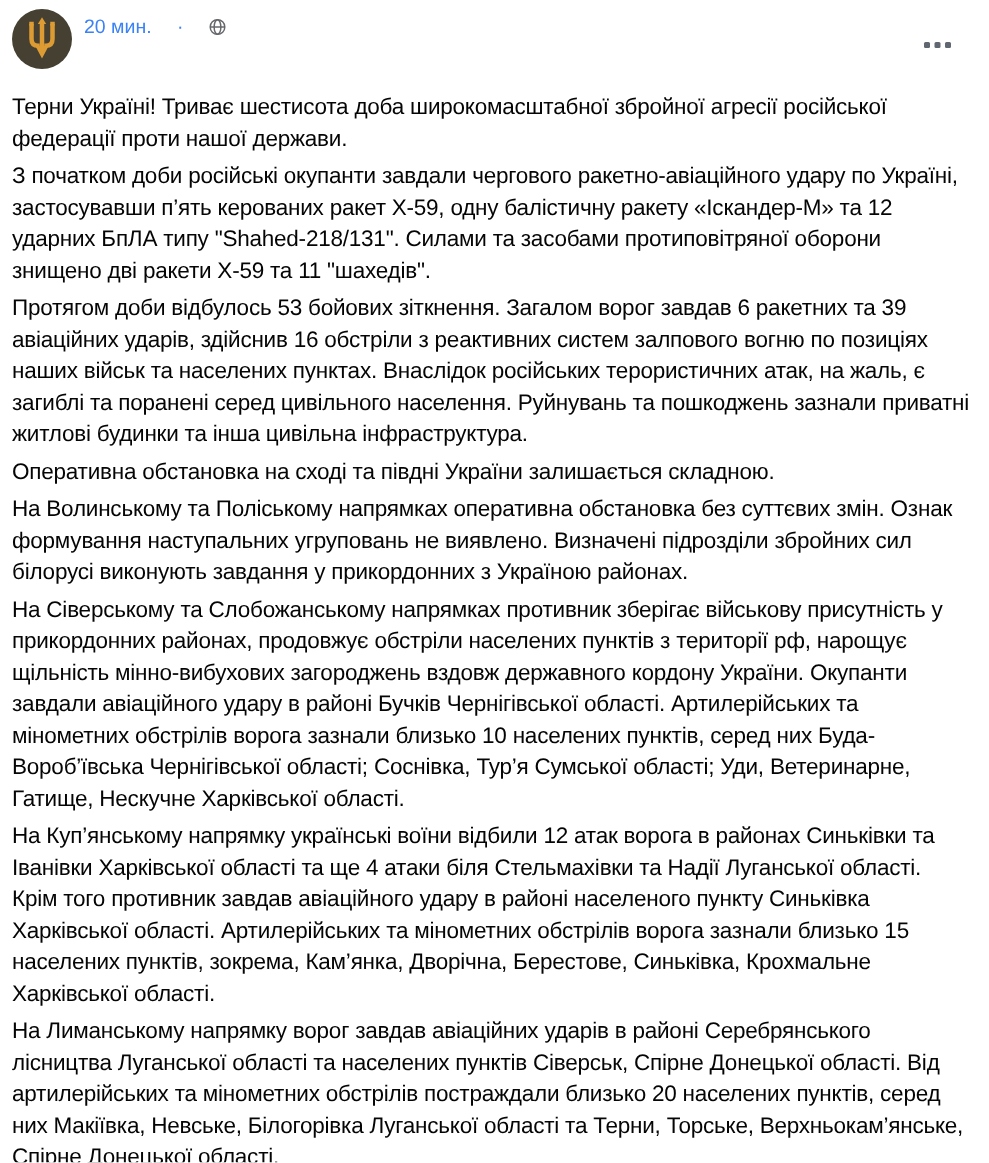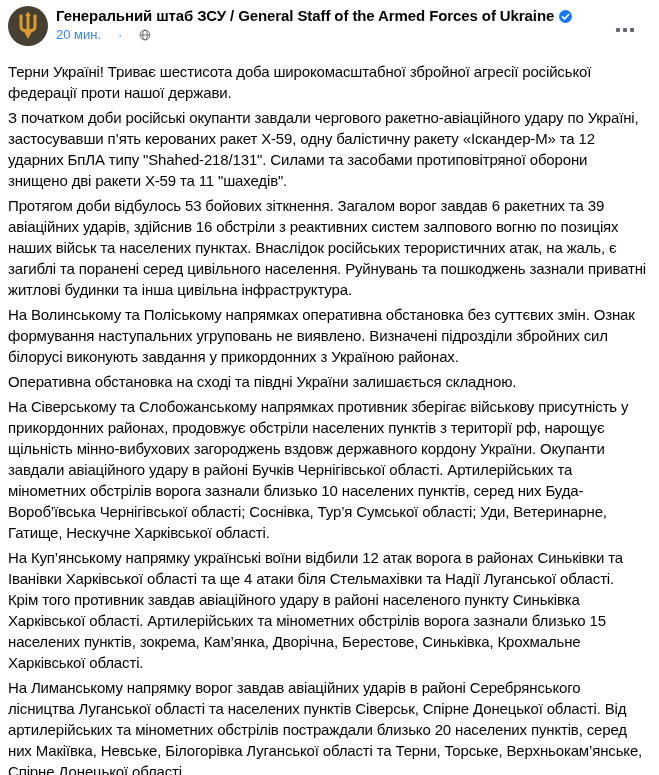--- a/index.html
+++ b/index.html
@@ -117,29 +117,20 @@
             <path d="M20 5.5 L17.2 10 H22.8 Z"></path>
             <path d="M11.5 8.5 H14.5 V11 H11.5 Z"></path>
             <path d="M25.5 8.5 H28.5 V11 H25.5 Z"></path>
             <path d="M15.5 24.5 H24.5 L20 33 Z"></path>
           </g>
         </svg>
       </span>
     </div>
 
     <div class="header-info">
-      <div class="page-name-row">
-        <span class="page-name">Генеральний штаб ЗСУ / General Staff of the Armed Forces of Ukraine</span>
-        <span class="verified-badge">
-          <svg width="13" height="13" viewBox="0 0 16 16" aria-hidden="true">
-            <circle cx="8" cy="8" r="8" fill="#1877f2"></circle>
-            <path d="M4.2 8.3 L6.9 10.9 L11.8 5.6" stroke="#ffffff" stroke-width="2" fill="none" stroke-linecap="round" stroke-linejoin="round"></path>
-          </svg>
-        </span>
-      </div>
       <div class="meta-row">
         <span class="timestamp">20 мин.</span>
         <span>·</span>
         <span style="display:inline-flex;">
           <svg width="12" height="12" viewBox="0 0 16 16" aria-hidden="true">
             <g stroke="#65676b" stroke-width="1.3" fill="none">
               <circle cx="8" cy="8" r="6.5"></circle>
               <ellipse cx="8" cy="8" rx="3" ry="6.5"></ellipse>
               <path d="M1.5 8 H14.5"></path>
             </g>
@@ -155,20 +146,20 @@
           <span></span>
       </span>
     </div>
 
   </div>
 
   <div class="post-body">
       <div class="paragraph">Терни Україні! Триває шестисота доба широкомасштабної збройної агресії російської федерації проти нашої держави.</div>
       <div class="paragraph">З початком доби російські окупанти завдали чергового ракетно-авіаційного удару по Україні, застосувавши п’ять керованих ракет Х-59, одну балістичну ракету «Іскандер-М» та 12 ударних БпЛА типу "Shahed-218/131". Силами та засобами протиповітряної оборони знищено дві ракети Х-59 та 11 "шахедів".</div>
       <div class="paragraph">Протягом доби відбулось 53 бойових зіткнення. Загалом ворог завдав 6 ракетних та 39 авіаційних ударів, здійснив 16 обстріли з реактивних систем залпового вогню по позиціях наших військ та населених пунктах. Внаслідок російських терористичних атак, на жаль, є загиблі та поранені серед цивільного населення. Руйнувань та пошкоджень зазнали приватні житлові будинки та інша цивільна інфраструктура.</div>
+      <div class="paragraph">Оперативна обстановка на сході та півдні України залишається складною.</div>
       <div class="paragraph">На Волинському та Поліському напрямках оперативна обстановка без суттєвих змін. Ознак формування наступальних угруповань не виявлено. Визначені підрозділи збройних сил білорусі виконують завдання у прикордонних з Україною районах.</div>
-      <div class="paragraph">Оперативна обстановка на сході та півдні України залишається складною.</div>
       <div class="paragraph">На Сіверському та Слобожанському напрямках противник зберігає військову присутність у прикордонних районах, продовжує обстріли населених пунктів з території рф, нарощує щільність мінно-вибухових загороджень вздовж державного кордону України. Окупанти завдали авіаційного удару в районі Бучків Чернігівської області. Артилерійських та мінометних обстрілів ворога зазнали близько 10 населених пунктів, серед них Буда-Вороб’ївська Чернігівської області; Соснівка, Тур’я Сумської області; Уди, Ветеринарне, Гатище, Нескучне Харківської області.</div>
       <div class="paragraph">На Куп’янському напрямку українські воїни відбили 12 атак ворога в районах Синьківки та Іванівки Харківської області та ще 4 атаки біля Стельмахівки та Надії Луганської області. Крім того противник завдав авіаційного удару в районі населеного пункту Синьківка Харківської області. Артилерійських та мінометних обстрілів ворога зазнали близько 15 населених пунктів, зокрема, Кам’янка, Дворічна, Берестове, Синьківка, Крохмальне Харківської області.</div>
       <div class="paragraph">На Лиманському напрямку ворог завдав авіаційних ударів в районі Серебрянського лісництва Луганської області та населених пунктів Сіверськ, Спірне Донецької області. Від артилерійських та мінометних обстрілів постраждали близько 20 населених пунктів, серед них Макіївка, Невське, Білогорівка Луганської області та Терни, Торське, Верхньокам’янське, Спірне Донецької області.</div>
     </div>
 
 </div>
 
 </body></html>

